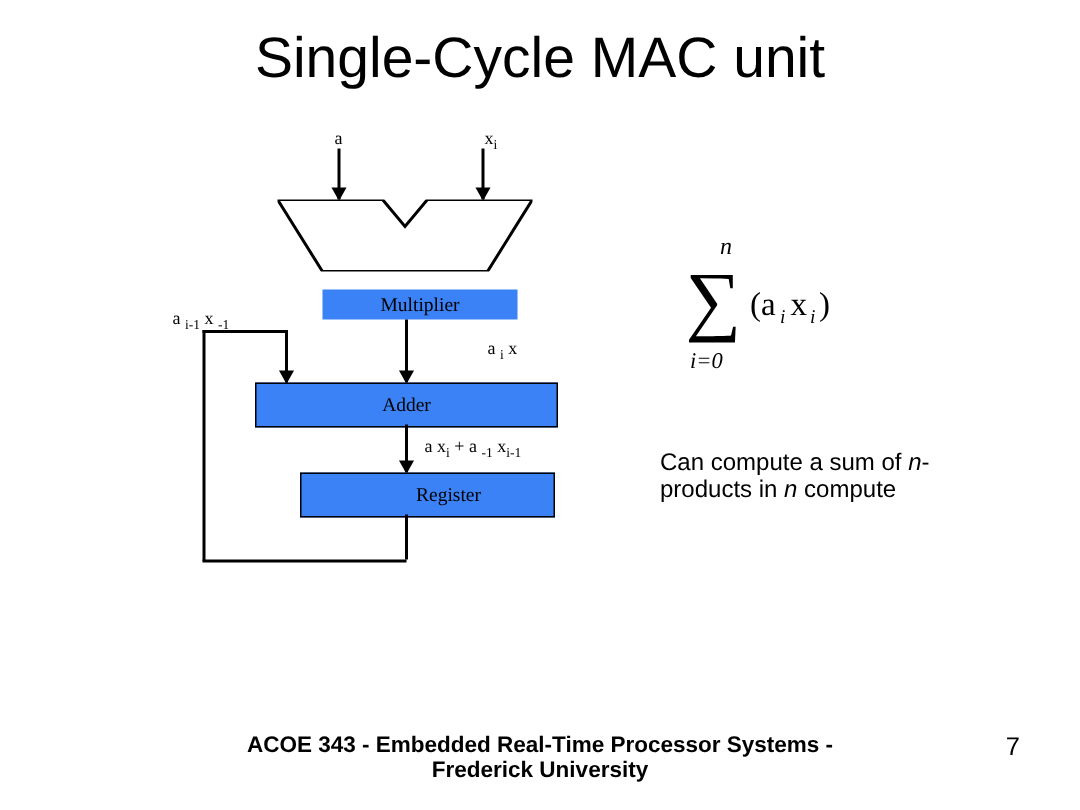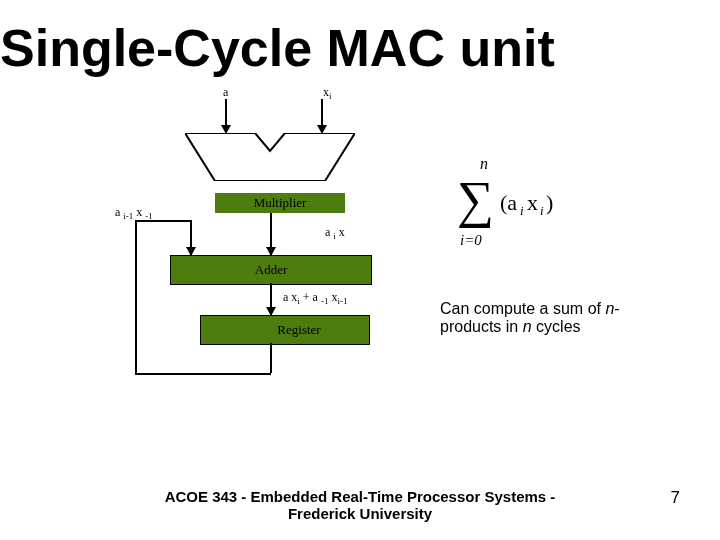--- a/index.html
+++ b/index.html
@@ -10,23 +10,23 @@
     color: #000;
     position: relative;
   }
   .slide {
     position: relative;
     width: 720px; height: 540px;
   }
   .title {
     position: absolute;
     top: 18px; left: 0; right: 0;
-    text-align: left;
-    font-size: 52px;
-    font-weight: 700;
+    text-align: center;
+    font-size: 38px;
+    font-weight: 400;
   }
   
   .diagram {
     position: absolute;
     left: 95px; top: 85px;
     width: 320px; height: 320px;
   }
   .lbl {
     position: absolute;
     font-size: 12px;
@@ -41,21 +41,21 @@
   }
   .mult svg { width: 100%; height: 100%; }
   
   .block {
     position: absolute;
     border: 1.5px solid #000;
     text-align: center;
     font-size: 13px;
     font-family: "Times New Roman", serif;
     display: flex; align-items: center; justify-content: center;
-    background: #4d7c0f;
+    background: #3b82f6;
   }
   .multlabel-box {
     left: 120px; top: 108px; width: 130px; height: 20px;
     border: none;
   }
   .adder { left: 75px; top: 170px; width: 200px; height: 28px; text-align: center; }
   .register { left: 105px; top: 230px; width: 140px; height: 28px; padding-left: 28px; }
   
   .arrow-v {
     position: absolute;
@@ -167,21 +167,21 @@
       <text x="8" y="90" font-family="Times New Roman" font-style="italic" font-size="15">i=0</text>
       <text x="48" y="55" font-family="Times New Roman" font-size="22">(a</text>
       <text x="68" y="60" font-family="Times New Roman" font-style="italic" font-size="13">i</text>
       <text x="75" y="55" font-family="Times New Roman" font-size="22">x</text>
       <text x="88" y="60" font-family="Times New Roman" font-style="italic" font-size="13">i</text>
       <text x="94" y="55" font-family="Times New Roman" font-size="22">)</text>
     </svg>
   </div>
 
   <div class="caption">
-    <span>Can compute a sum of </span><span class="italic">n</span><span>-products in </span><span class="italic">n</span><span> cycles</span>
+    <span>Can compute a sum of </span><span class="italic">n</span><span>-products in </span><span class="italic">n</span><span> compute</span>
   </div>
 
   <div class="footer">
     <div style="display:inline-block; max-width:400px;">ACOE 343 - Embedded Real-Time Processor Systems - Frederick University</div>
   </div>
   <div class="pagenum">7</div>
 
 </div>
 
 </body></html>

